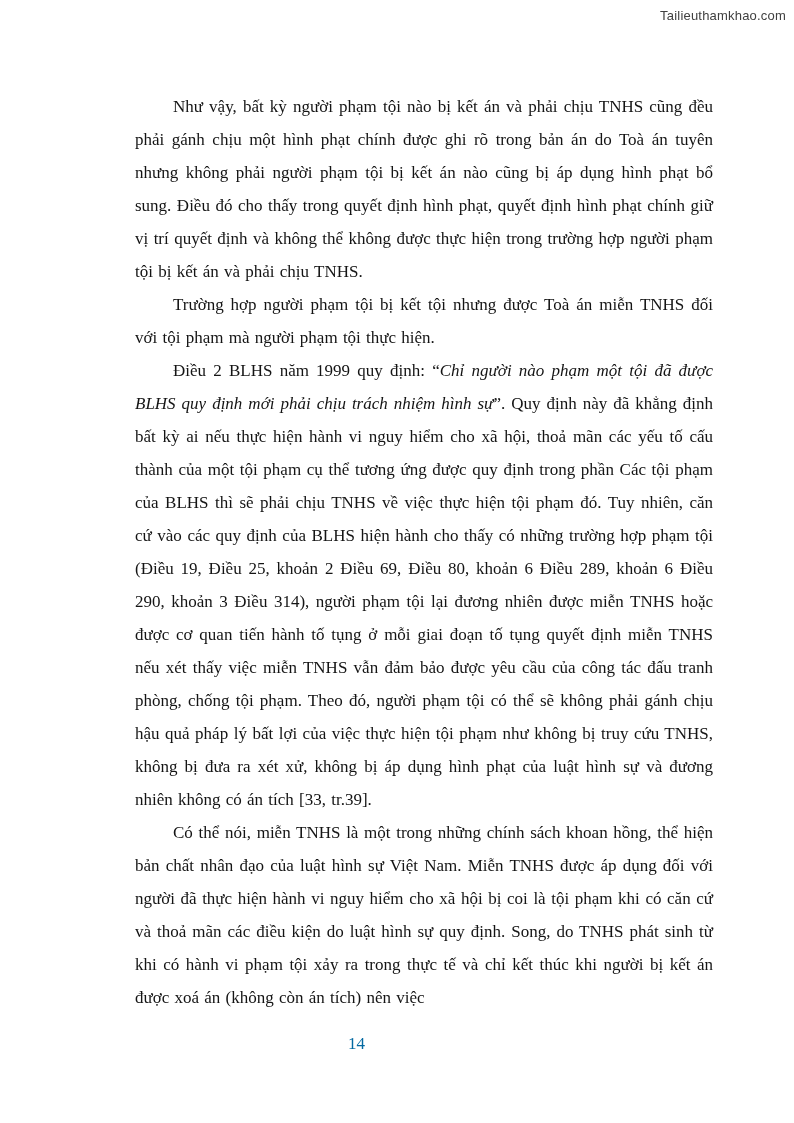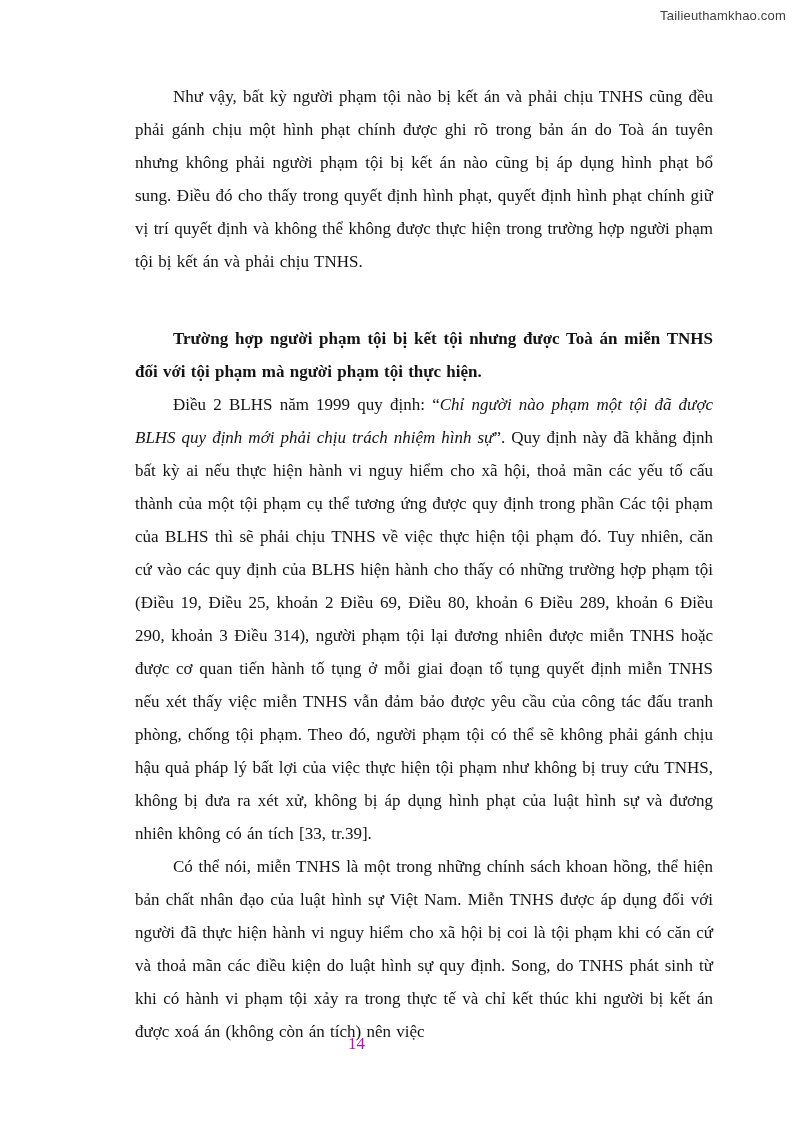--- a/index.html
+++ b/index.html
@@ -20,50 +20,49 @@
     top: 8px;
     right: 8px;
     font-family: "Liberation Sans", sans-serif;
     font-size: 13px;
     color: #404040;
     letter-spacing: 0.2px;
   }
   .doc-body {
     position: absolute;
     left: 135px;
-    top: 80px;
+    top: 90px;
     width: 578px;
   }
   .para {
     margin: 0;
     font-size: 17px;
     line-height: 33px;
     text-align: justify;
     text-indent: 38px;
     word-spacing: 1px;
   }
   .para.bold-italic {
-    font-weight: 700;
+    font-weight: 400;
     font-style: italic;
-    margin-top: 44px;
   }
   .run.italic {
     font-style: italic;
   }
   .run.normal {
     font-style: normal;
   }
   .page-footer {
     position: absolute;
     top: 1034px;
     left: 0;
     width: 713px;
     text-align: center;
     font-size: 17px;
-    color: #a21caf;
+    color: #0369a1;
   }
 </style>
 </head>
 <body>
 
 <div class="watermark">Tailieuthamkhao.com</div>
 
 <div class="doc-body">
     <p class="para normal"><span class="run normal">Như vậy, bất kỳ người phạm tội nào bị kết án và phải chịu TNHS cũng đều phải gánh chịu một hình phạt chính được ghi rõ trong bản án do Toà án tuyên nhưng không phải người phạm tội bị kết án nào cũng bị áp dụng hình phạt bổ sung. Điều đó cho thấy trong quyết định hình phạt, quyết định hình phạt chính giữ vị trí quyết định và không thể không được thực hiện trong trường hợp người phạm tội bị kết án và phải chịu TNHS.</span></p>
     <p class="para bold-italic"><span class="run normal">Trường hợp người phạm tội bị kết tội nhưng được Toà án miễn TNHS đối với tội phạm mà người phạm tội thực hiện.</span></p>

